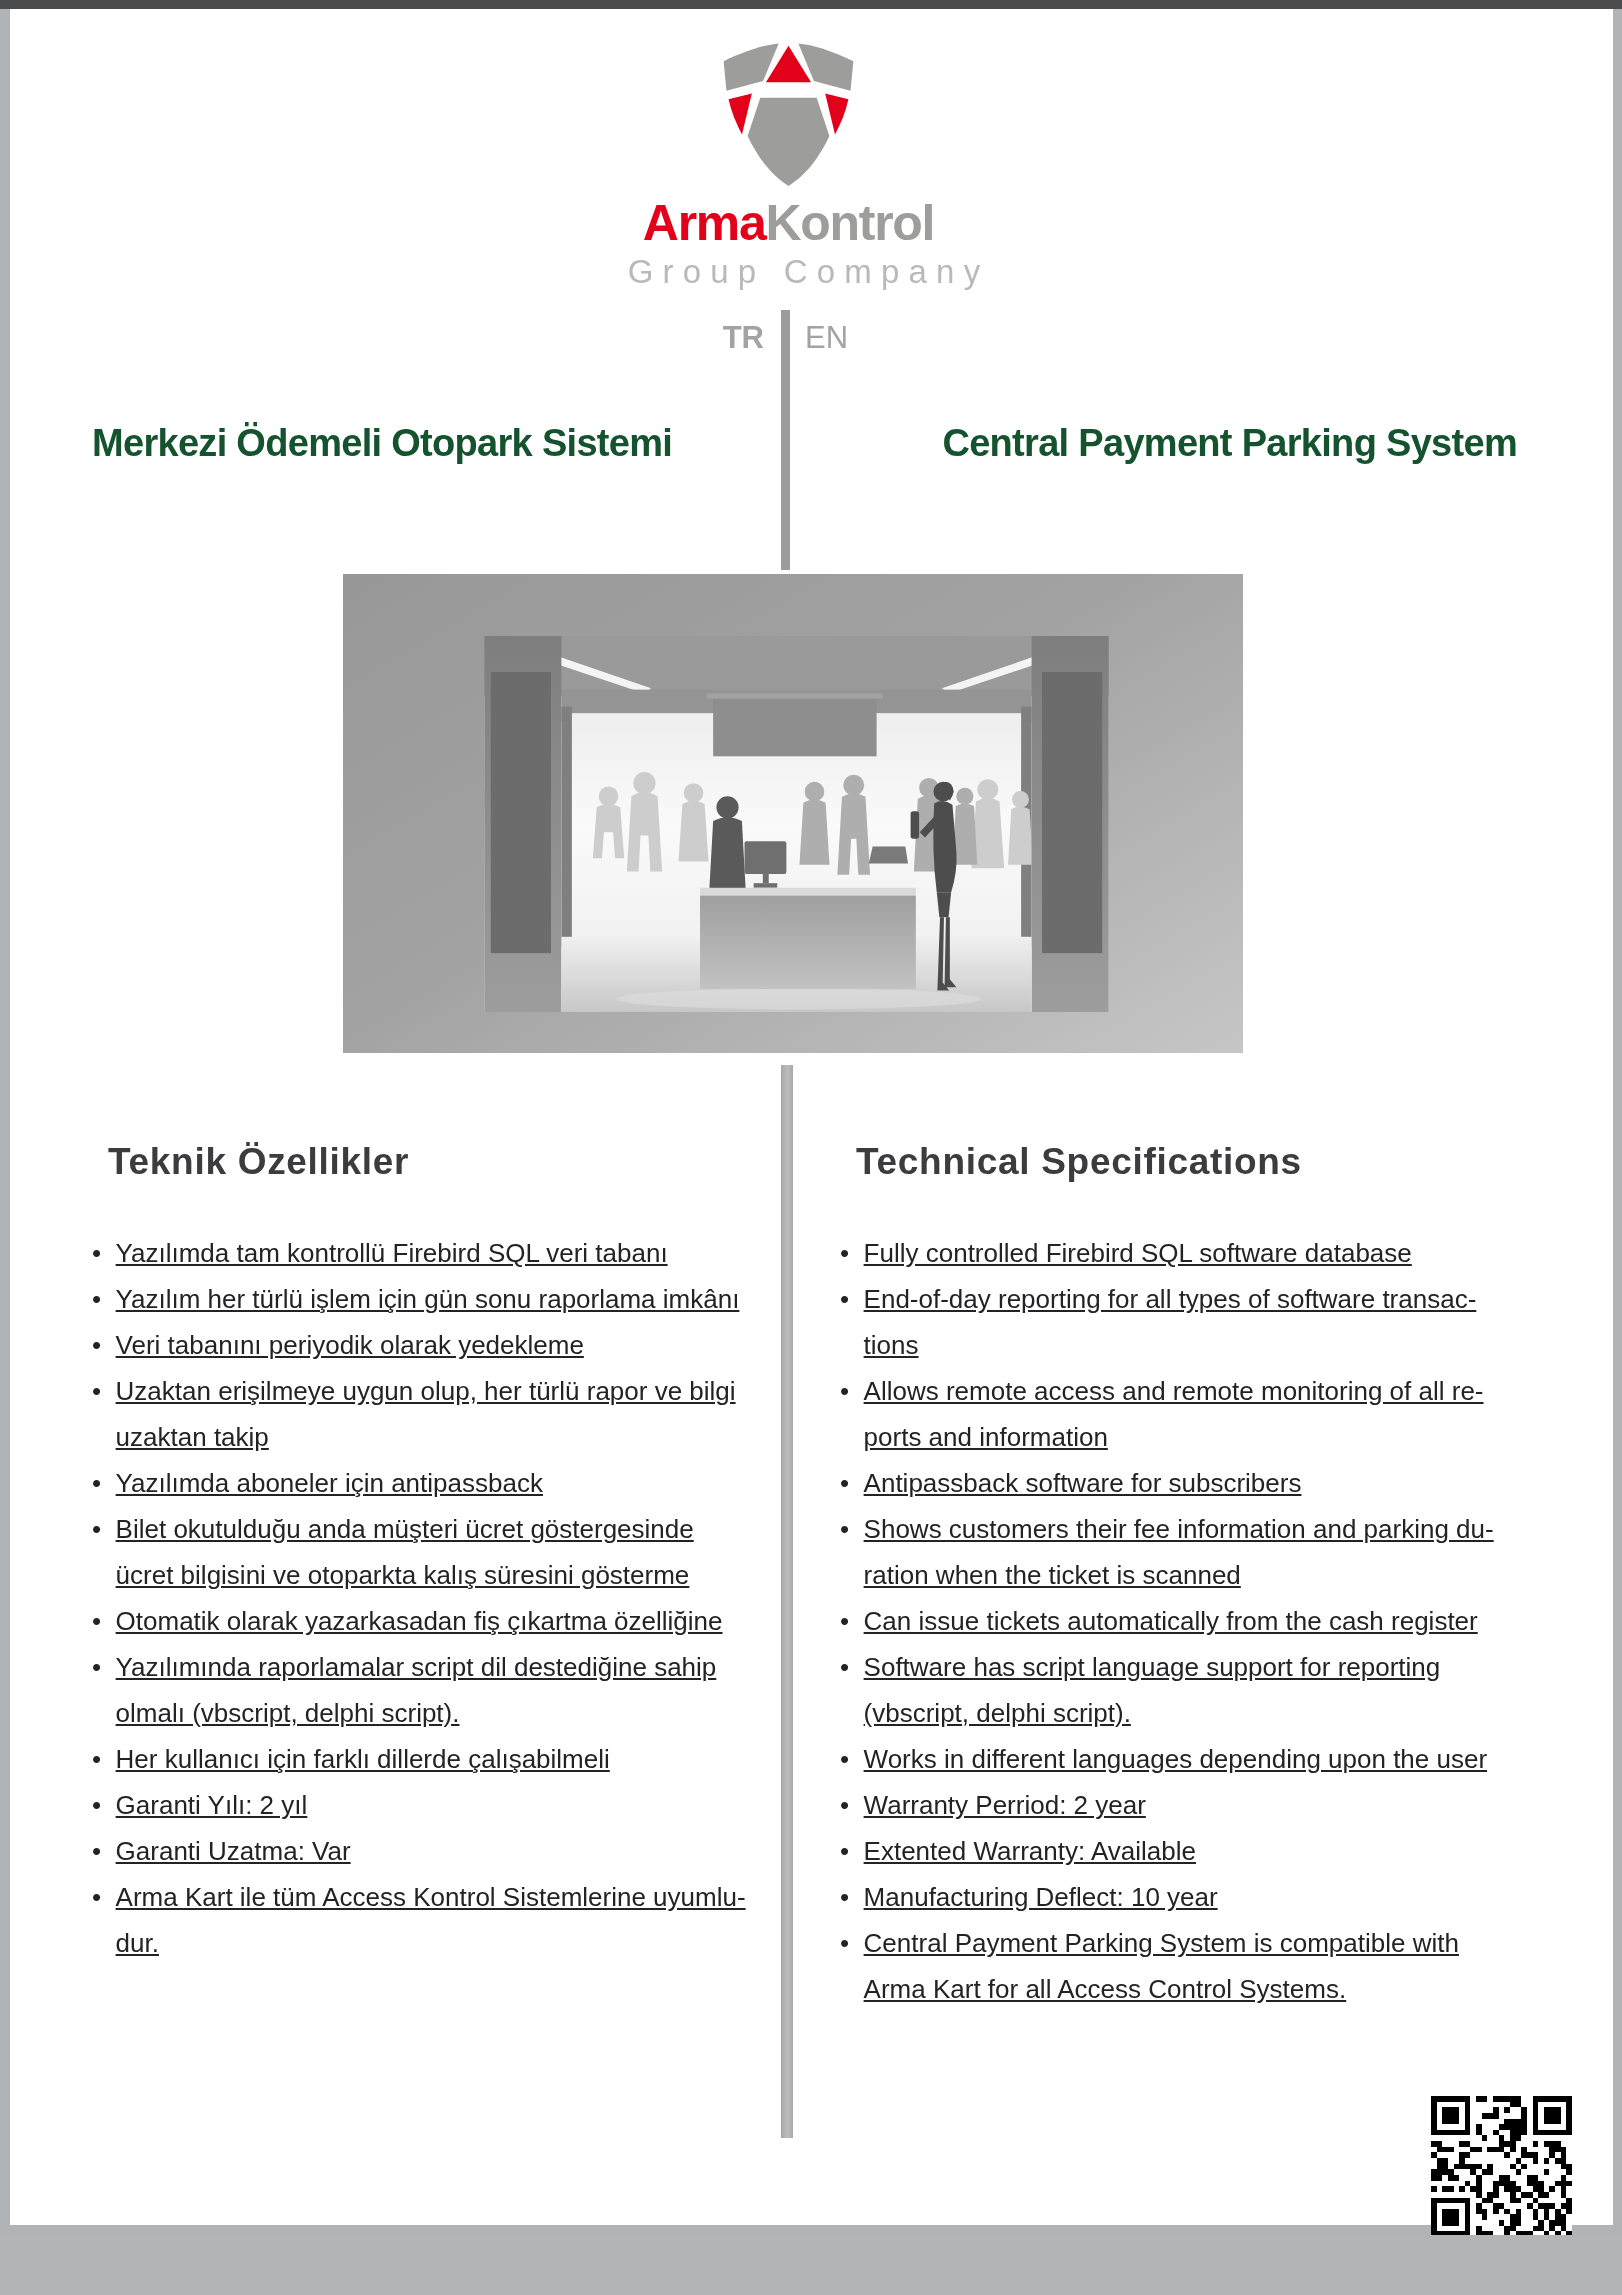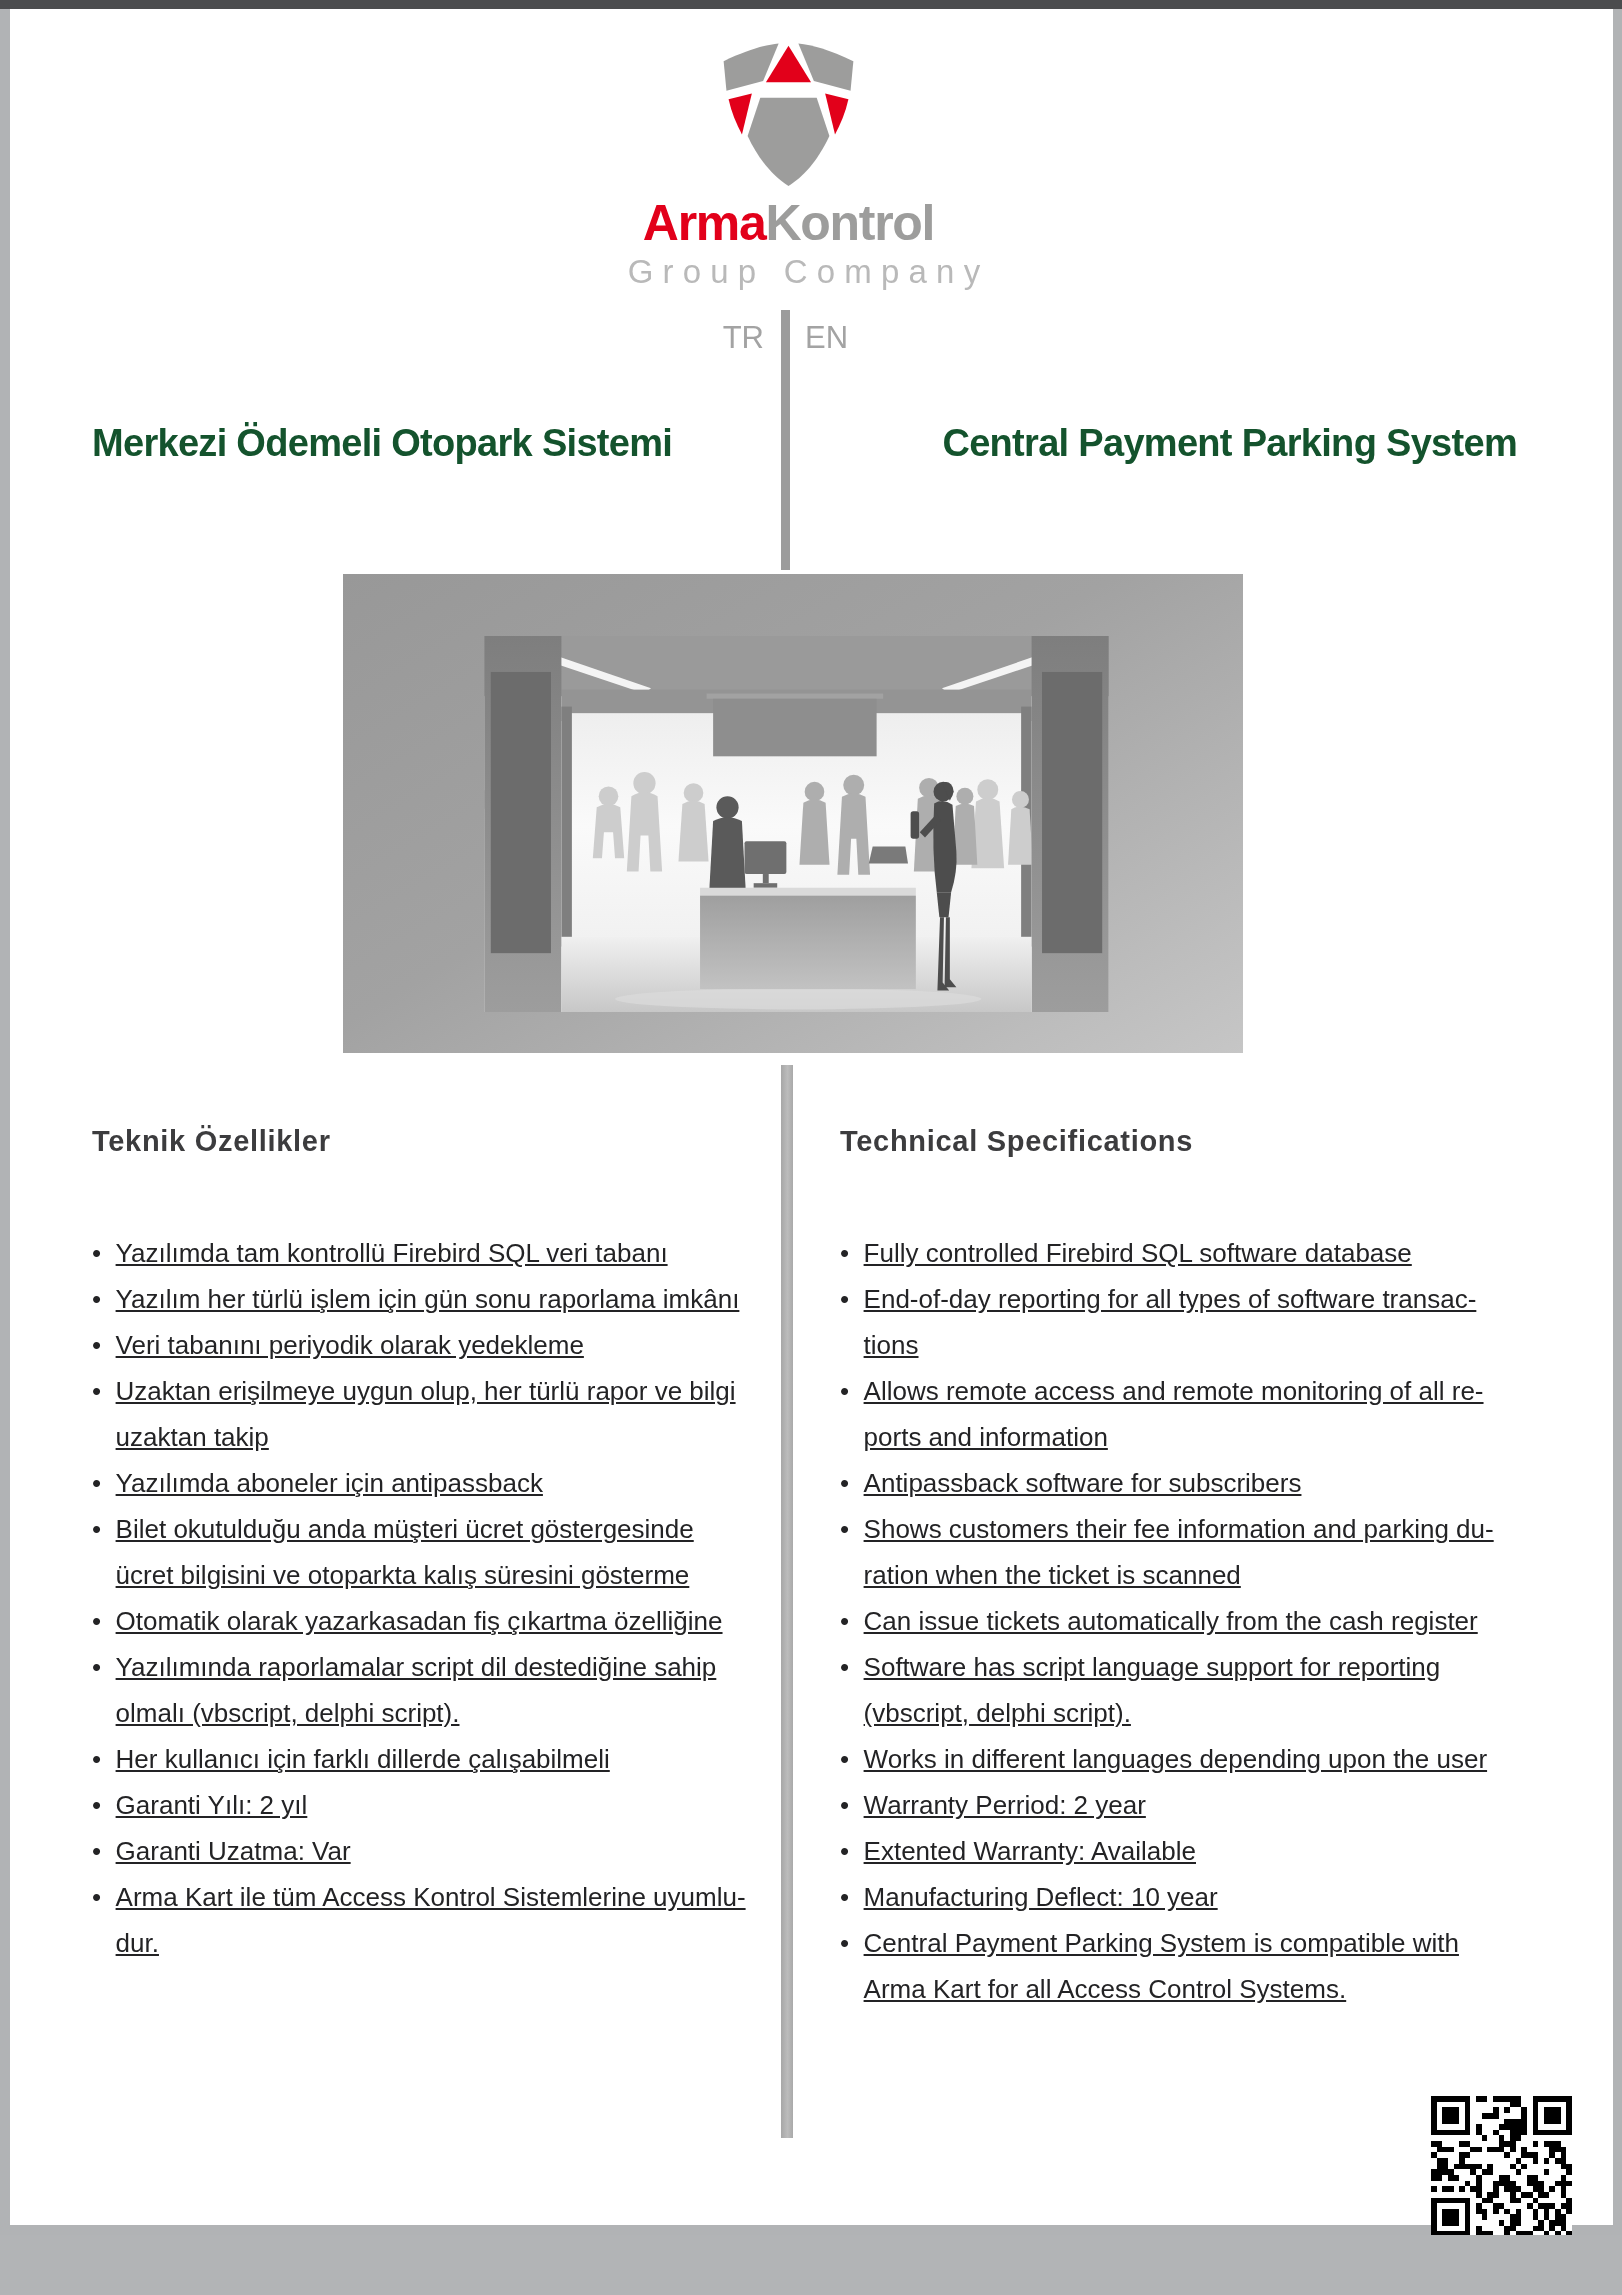--- a/index.html
+++ b/index.html
@@ -11,42 +11,42 @@
   
   .logo{position:absolute;left:0;top:37px;width:1577px;text-align:center;}
   .logo svg.shield{display:block;margin:0 auto;}
   .wordmark{margin-top:9.2px;font-size:50px;font-weight:bold;letter-spacing:-1.3px;line-height:1;}
   .wordmark .red{color:#e2001a;}
   .wordmark .gray{color:#9d9d9c;}
   .subtitle{margin-top:6.5px;font-size:33px;color:#b9b9b9;letter-spacing:9.2px;line-height:1;padding-left:40px;}
 
   
   .lang{position:absolute;top:322px;font-size:31px;color:#a3a3a3;line-height:1;}
-  .lang.tr{left:633px;width:131px;text-align:right;}
+  .lang.tr{left:633px;width:131px;text-align:right;font-weight:bold;}
   .lang.en{left:805px;width:131px;text-align:left;}
   .divider-top{position:absolute;left:781px;top:310px;width:8.5px;height:260px;background:#9c9c9c;}
   .divider-mid{position:absolute;left:781px;top:1065px;width:11.8px;height:1073px;
                background:linear-gradient(to right,#a7a7a7,#bcbcbc 55%,#a9a9a9);}
 
   
   .title{position:absolute;top:423px;font-size:38px;font-weight:bold;color:#14532d;
          letter-spacing:-0.7px;white-space:nowrap;line-height:1.1;}
   .title.tr{left:92px;}
   .title.en{right:106px;text-align:right;}
 
   
   .hero{position:absolute;left:343px;top:574px;width:900px;height:479px;
         background:linear-gradient(150deg,#989898 0%,#a2a2a2 45%,#c6c6c6 100%);}
   .hero svg{position:absolute;left:141px;top:62px;}
 
   
   .col{position:absolute;top:1127px;}
   .col.left{left:92px;width:696px;}
   .col.right{left:840px;width:733px;}
-  .col h2{margin:0;font-size:29px;font-weight:bold;color:#3c3c3e;letter-spacing:0.7px;line-height:1;}
+  .col h2{margin:16px;font-size:37px;font-weight:bold;color:#3c3c3e;letter-spacing:0.7px;line-height:1;}
   .col ul{margin:0;padding:0;list-style:none;position:absolute;top:103px;left:0;right:0;}
   .col li{position:relative;padding-left:23.6px;font-size:26px;line-height:46px;color:#232325;
           white-space:pre-line;text-decoration:underline;}
   .col li::before{content:"\2022";position:absolute;left:0;top:0;font-size:26px;color:#232325;}
 
   
   #qr{position:absolute;left:1431px;top:2096px;width:141px;height:141px;}
 </style>
 </head>
 <body>

